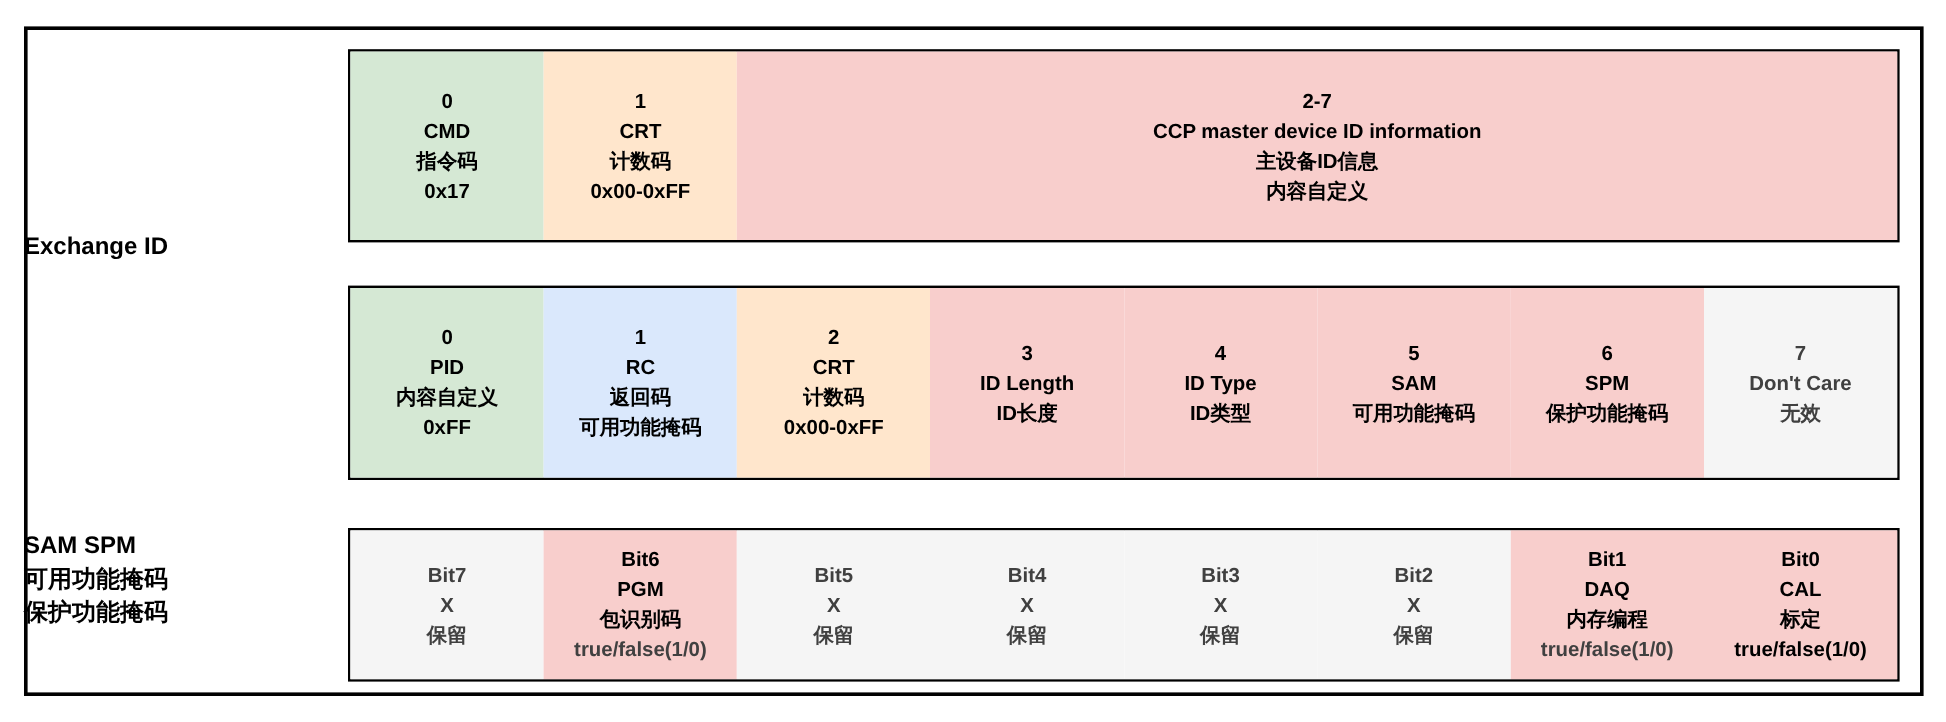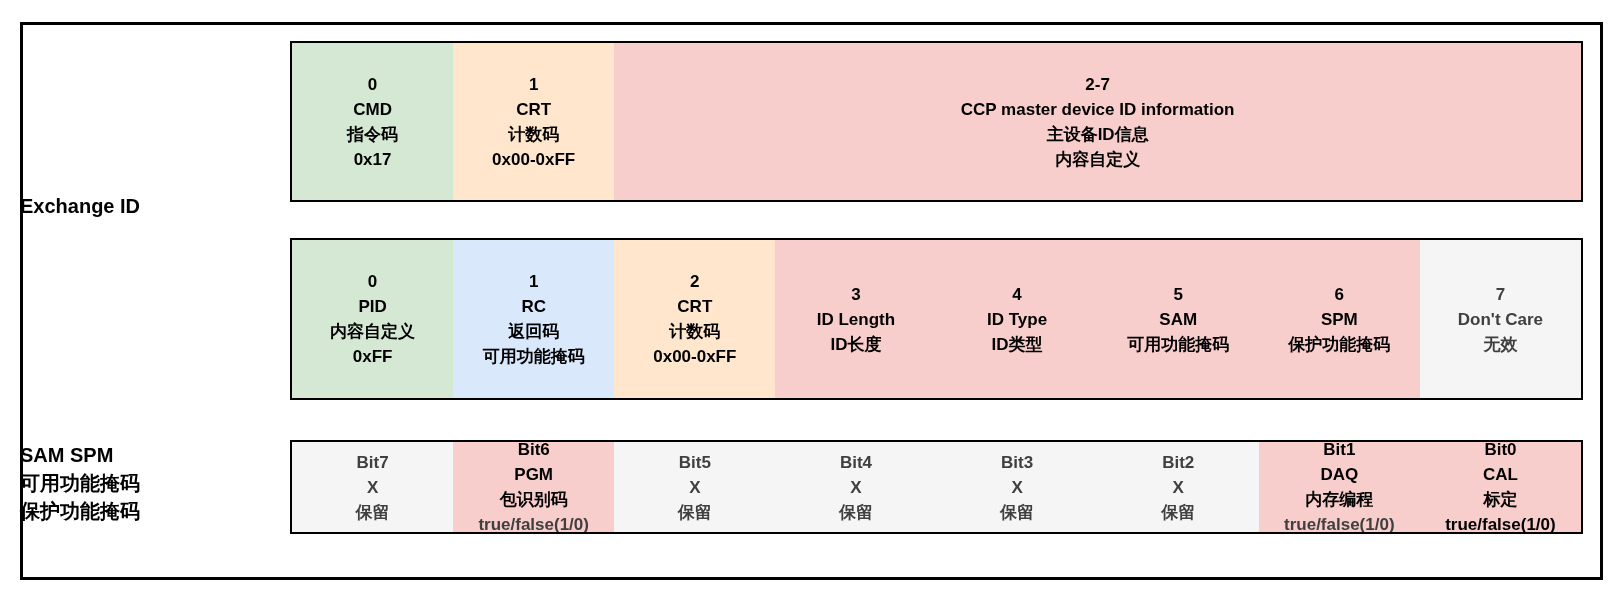--- a/index.html
+++ b/index.html
@@ -11,21 +11,21 @@
   .frame{
     position:absolute;left:20px;top:22px;width:1583px;height:558px;
     border:3px solid #000000;box-sizing:border-box;
   }
   .bytes-table{
     position:absolute;left:290px;width:1293px;
     display:flex;border:2px solid #000000;box-sizing:border-box;
   }
   .t1{top:41px;height:161px;}
   .t2{top:238px;height:162px;}
-  .t3{top:440px;height:94px;}
+  .t3{top:440px;height:128px;}
   .cell{
     flex:1 1 0;display:flex;flex-direction:column;justify-content:center;
     align-items:center;text-align:center;font-size:17px;line-height:25px;
     overflow:hidden;
   }
   .cell.span6{flex:6 1 0;}
   .cell[data-fill="green"]{background:#d5e8d4;}
   .cell[data-fill="orange"]{background:#ffe6cc;}
   .cell[data-fill="red"]{background:#f8cecc;}
   .cell[data-fill="blue"]{background:#dae8fc;}

